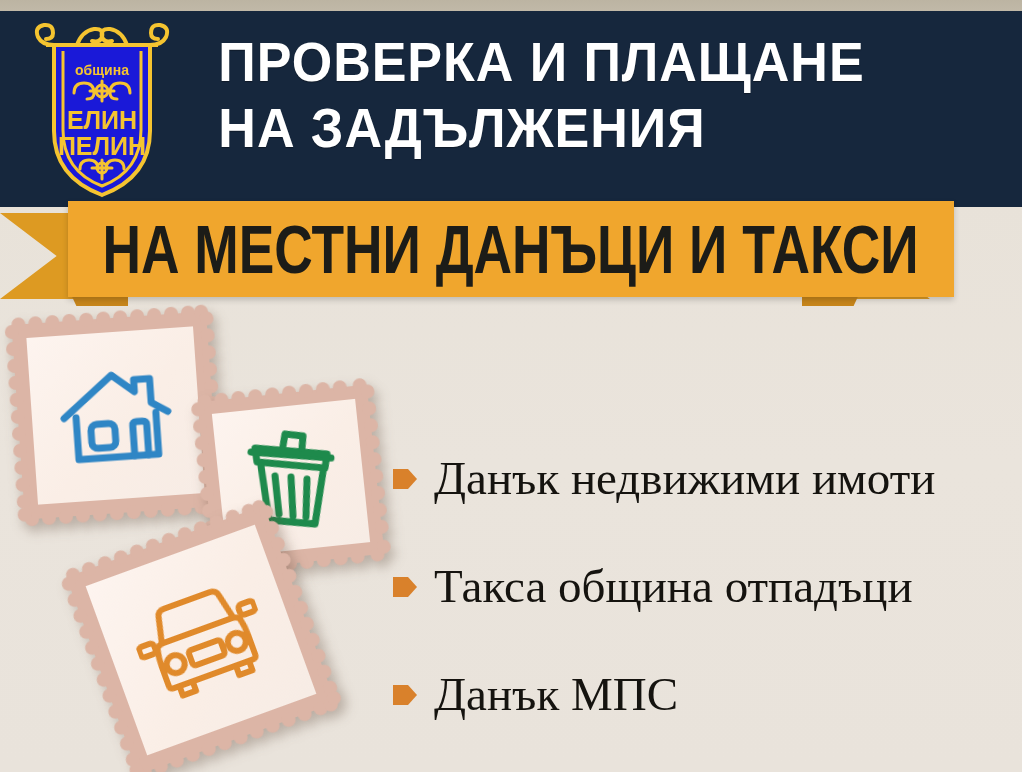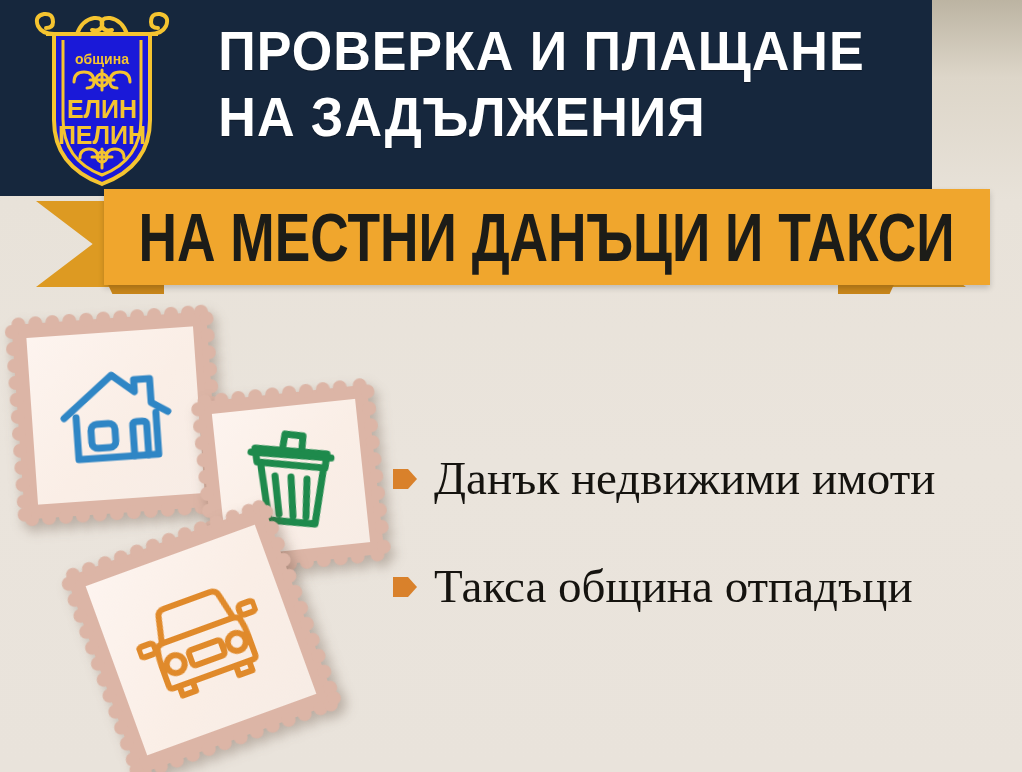--- a/index.html
+++ b/index.html
@@ -11,21 +11,21 @@
   }
   .poster{
     position:relative;
     width:1022px;height:772px;
     background:linear-gradient(180deg,#bcb4a2 0%, #ddd6c9 10%, #e8e2d9 26%, #eae4dc 60%, #e9e3db 100%);
     overflow:hidden;
   }
 
   
   .header{
-    position:absolute;left:0;top:0;width:932px;height:196px;
+    position:absolute;left:0;top:11px;width:1022px;height:196px;
     background:#16273d;
     z-index:5;
   }
   .header-titles{
     position:absolute;left:190px;top:18px;width:810px;
     text-align:left;
     color:#ffffff;
   }
   .title-line{
     font-family:"Liberation Sans", sans-serif;
@@ -40,21 +40,21 @@
   }
 
   
   .crest{
     position:absolute;left:22px;top:8px;width:160px;height:182px;
   }
   .crest svg{display:block;}
 
   
   .ribbon{
-    position:absolute;left:0;top:184px;width:930px;height:120px;z-index:6;margin-left:36px;
+    position:absolute;left:0;top:196px;width:930px;height:120px;z-index:6;
   }
   .ribbon-tail{
     position:absolute;top:17px;width:118px;height:86px;
     background:#dd9a22;
   }
   .ribbon-tail.left{
     left:0;
     clip-path:polygon(0 0, 100% 0, 100% 100%, 0 100%, 48% 50%);
   }
   .ribbon-tail.right{
@@ -408,16 +408,22 @@
       <span class="bullet-label">Данък недвижими имоти</span>
     </div>
 
     <div class="bullet-row">
       <svg class="bullet-mark" viewBox="0 0 26 30">
         <path d="M1 5 L16 5 L25 15 L16 25 L1 25 Z" fill="#D9812B"></path>
       </svg>
       <span class="bullet-label">Такса община отпадъци</span>
     </div>
 
+    <div class="bullet-row">
+      <svg class="bullet-mark" viewBox="0 0 26 30">
+        <path d="M1 5 L16 5 L25 15 L16 25 L1 25 Z" fill="#D9812B"></path>
+      </svg>
+      <span class="bullet-label">Данък МПС</span>
+    </div>
 
   </div>
 
 </div>
 
 </body></html>

